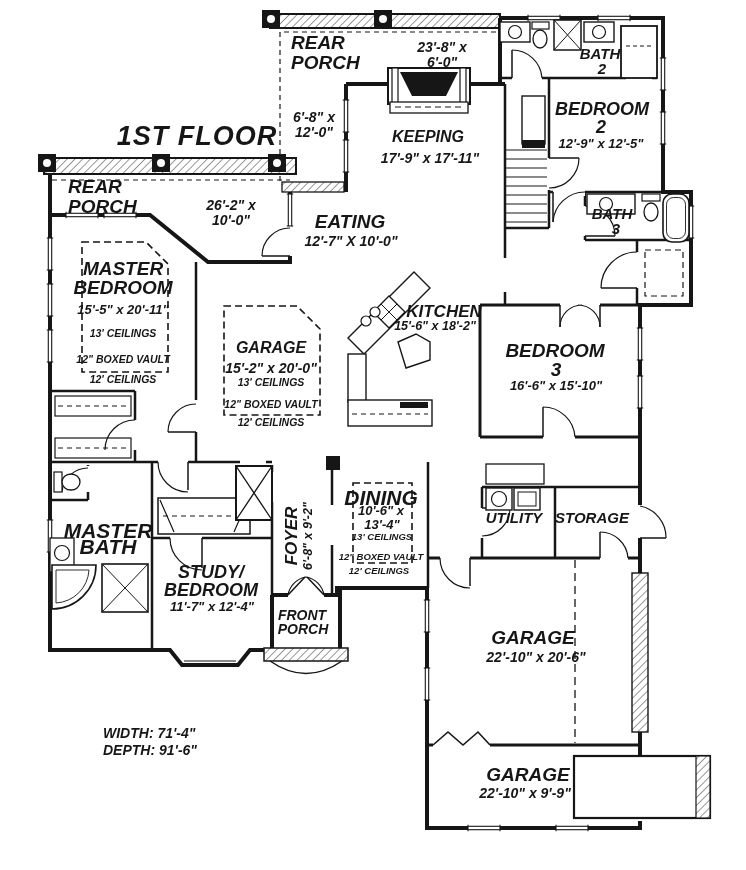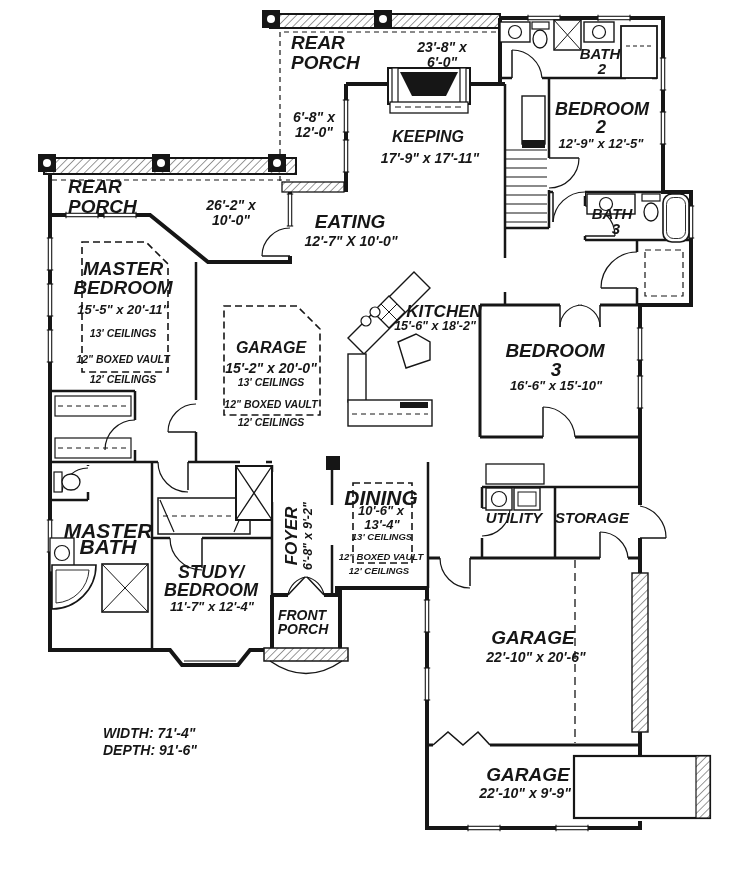--- a/index.html
+++ b/index.html
@@ -250,20 +250,21 @@
   <g>
     <rect x="264" y="648" width="84" height="13" fill="url(#hp)" stroke="#161616" stroke-width="1.5"></rect>
     <path d="M270,661 Q306,686 342,661" stroke="#161616" stroke-width="1.5" fill="none"></path>
   </g>
 
   <g>
     <rect x="326" y="456" width="14" height="14" fill="#161616"></rect>
   </g>
 </svg>
 
+<div class="lbl f27" style="left:197px;top:122px;">1ST FLOOR</div>
 
 <div class="lbl la f19" style="left:291px;top:33px;">
   <div>REAR</div>
       <div>PORCH</div>
 </div>
 <div class="lbl f14" style="left:442px;top:40px;">
   <div>23'-8" x</div>
       <div>6'-0"</div>
 </div>
 

